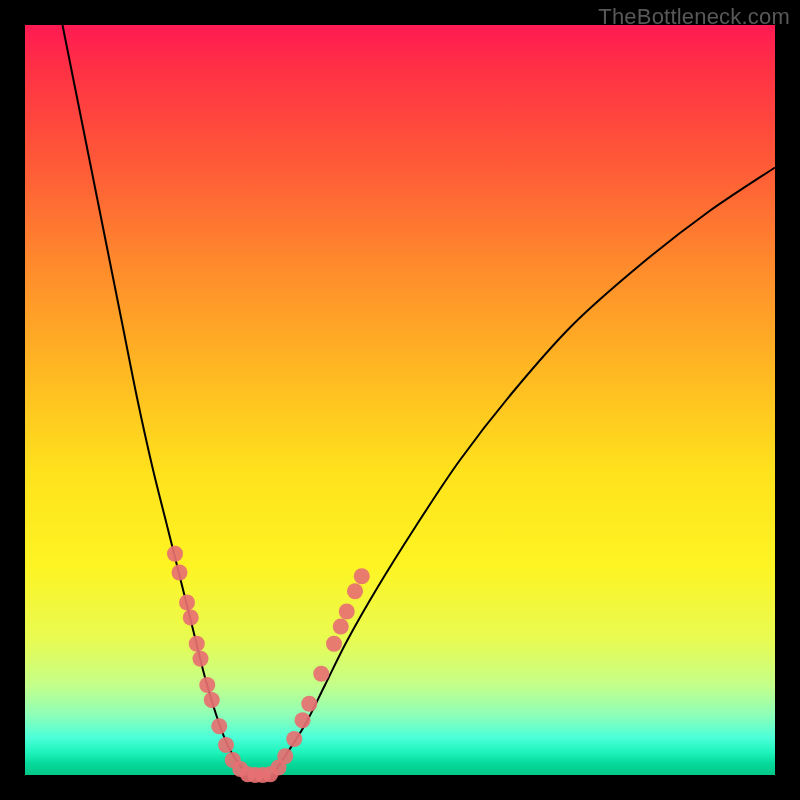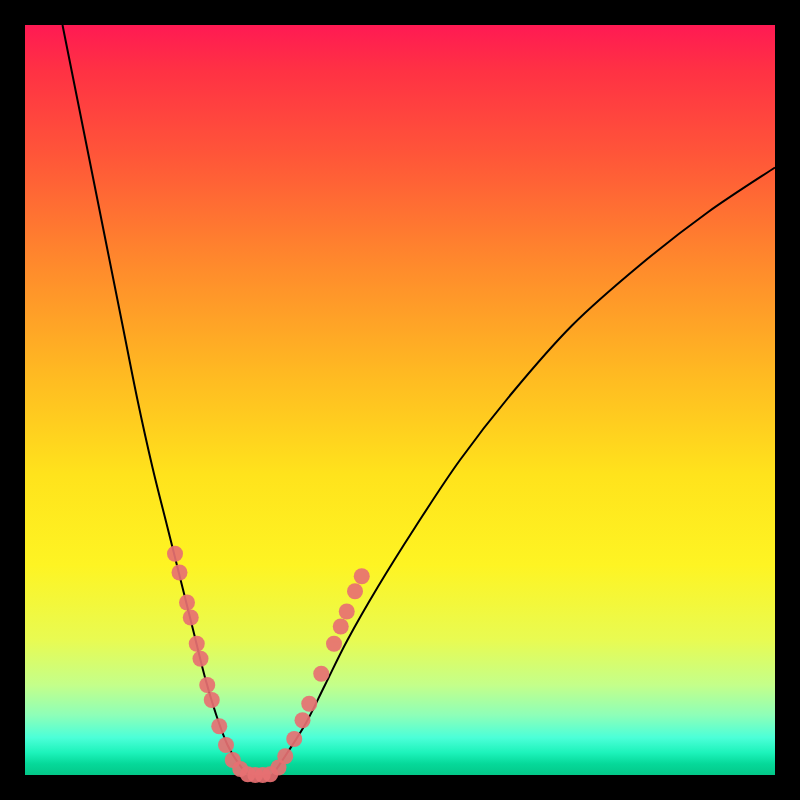--- a/index.html
+++ b/index.html
@@ -56,20 +56,21 @@
     top: 0;
     left: 0;
   }
 </style>
 </head>
 <body>
 
 <div class="frame">
   <div class="plot-area"></div>
 
+  <div class="watermark">TheBottleneck.com</div>
 
   <svg class="curves" width="800" height="800" viewBox="0 0 800 800">
     <g id="curve-layer">
         <path d="M 62.5 25 C 65.00 37.50, 72.50 75.00, 77.50 100.00 C 82.50 125.00, 87.50 150.00, 92.50 175.00 C 97.50 200.00, 102.50 225.00, 107.50 250.00 C 112.50 275.00, 117.50 300.00, 122.50 325.00 C 127.50 350.00, 132.50 376.25, 137.50 400.00 C 142.50 423.75, 147.50 446.25, 152.50 467.50 C 157.50 488.75, 162.50 507.50, 167.50 527.50 C 172.50 547.50, 178.13 570.00, 182.50 587.50 C 186.88 605.00, 190.00 617.50, 193.75 632.50 C 197.50 647.50, 201.25 663.75, 205.00 677.50 C 208.75 691.25, 212.50 703.75, 216.25 715.00 C 220.00 726.25, 223.75 736.88, 227.50 745.00 C 231.25 753.13, 235.00 758.75, 238.75 763.75 C 242.50 768.75, 244.38 773.13, 250.00 775.00 C 255.63 776.88, 268.75 775.00, 272.50 775.00 C 276.25 775.00, 270.00 778.75, 272.50 775.00 C 275.00 771.25, 281.88 761.25, 287.50 752.50 C 293.13 743.75, 300.00 733.75, 306.25 722.50 C 312.50 711.25, 318.13 698.75, 325.00 685.00 C 331.87 671.25, 338.75 656.25, 347.50 640.00 C 356.25 623.75, 366.25 606.25, 377.50 587.50 C 388.75 568.75, 401.25 548.75, 415.00 527.50 C 428.75 506.25, 443.75 482.50, 460.00 460.00 C 476.25 437.50, 493.75 415.00, 512.50 392.50 C 531.25 370.00, 551.25 346.25, 572.50 325.00 C 593.75 303.75, 617.50 283.75, 640.00 265.00 C 662.50 246.25, 685.00 228.75, 707.50 212.50 C 730.00 196.25, 763.75 175.00, 775.00 167.50 " fill="none" stroke="#000000" stroke-width="2"></path>
       </g>
     <g id="dot-layer">
         <circle cx="175.00" cy="553.75" r="8" fill="#e77072" fill-opacity="0.92" stroke="#c95256" stroke-width="0"></circle>
         <circle cx="179.50" cy="572.50" r="8" fill="#e77072" fill-opacity="0.92" stroke="#c95256" stroke-width="0"></circle>
         <circle cx="187.00" cy="602.50" r="8" fill="#e77072" fill-opacity="0.92" stroke="#c95256" stroke-width="0"></circle>
         <circle cx="190.75" cy="617.50" r="8" fill="#e77072" fill-opacity="0.92" stroke="#c95256" stroke-width="0"></circle>

